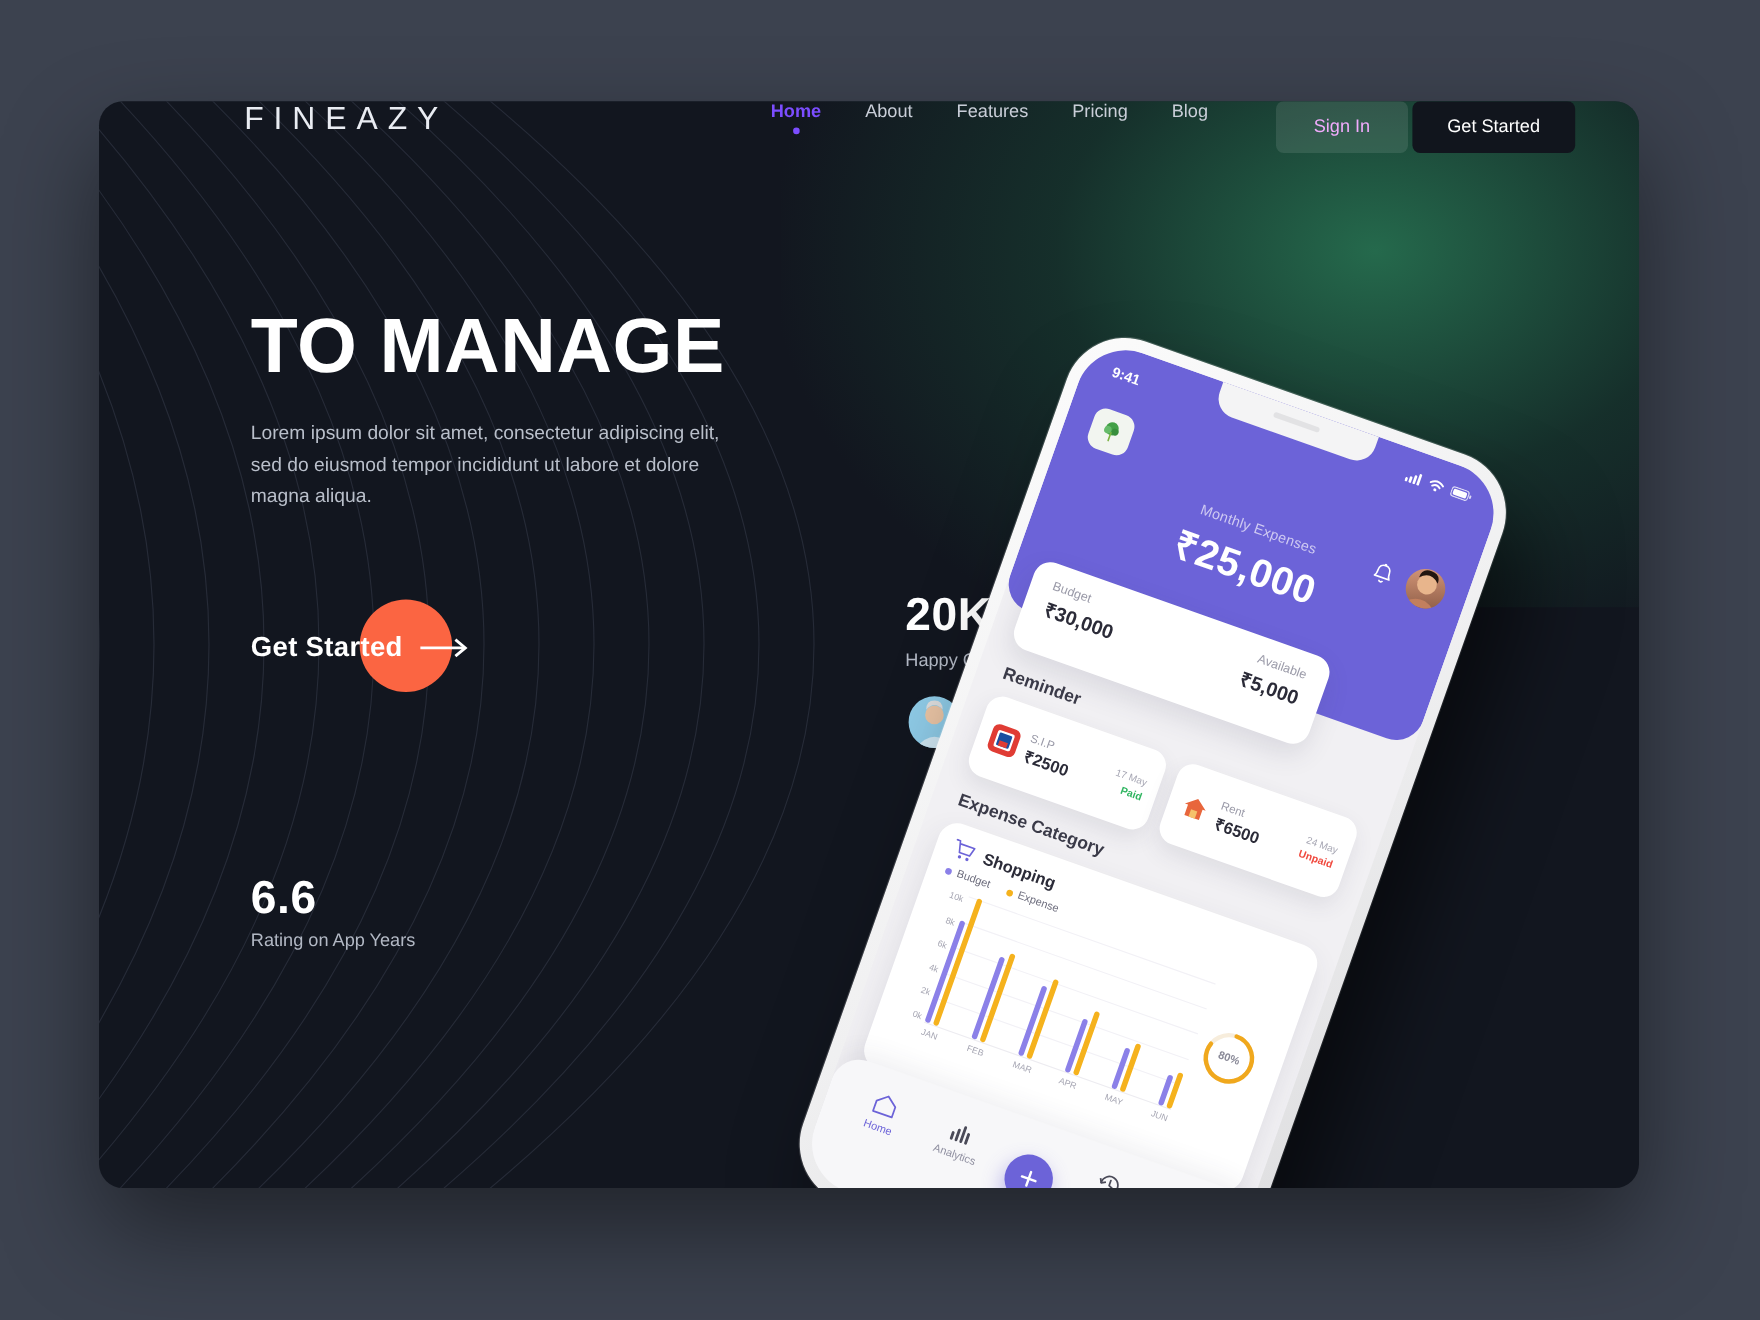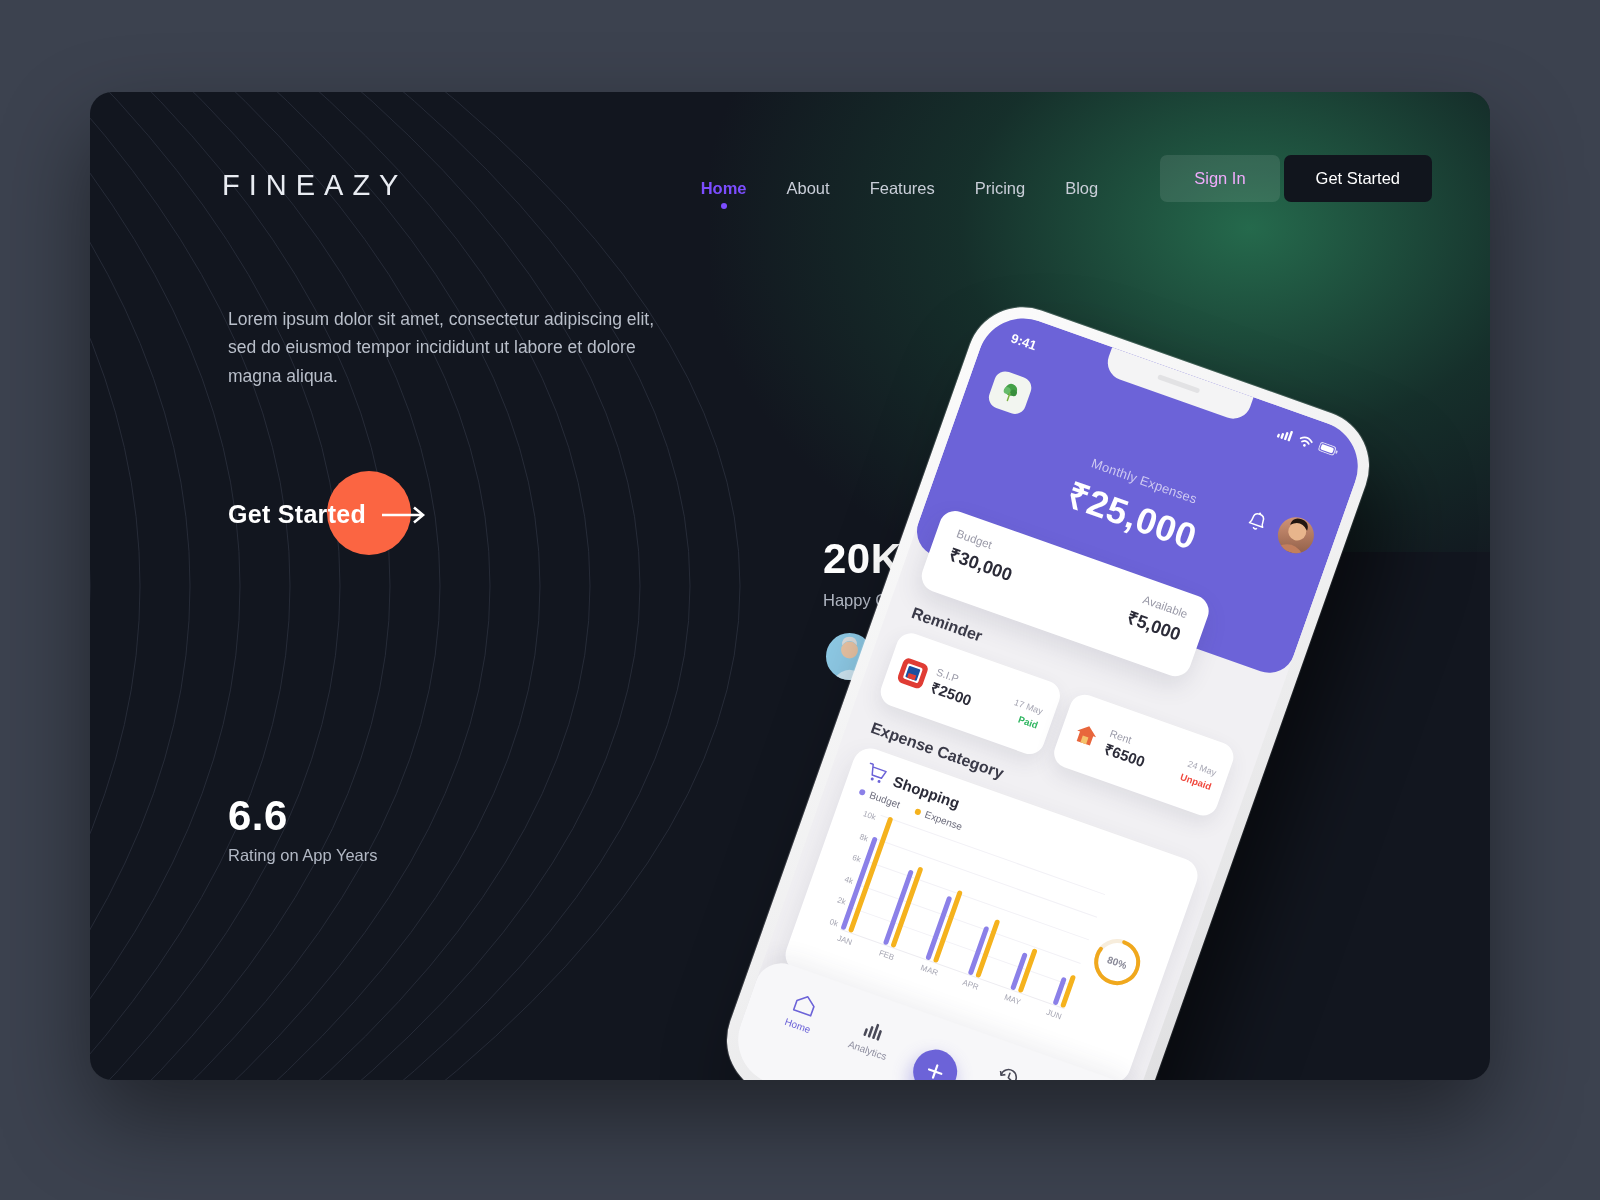--- a/index.html
+++ b/index.html
@@ -20,21 +20,21 @@
   #glow-green{
     position:absolute; right:-120px; top:-260px; width:900px; height:720px;
     background:radial-gradient(ellipse at 60% 55%, rgba(40,120,84,.85) 0%, rgba(26,78,57,.45) 38%, rgba(18,22,31,0) 72%);
     pointer-events:none;
   }
   #arc-pattern{ position:absolute; inset:0; pointer-events:none; opacity:.85; }
 
   
   #navbar{
     position:absolute; left:0; top:0; width:100%; height:110px;
-    display:flex; align-items:flex-end; padding:0 58px 0 40px;
+    display:flex; align-items:flex-start; padding:0 58px 0 40px;
   }
   #logo{
     font-size:29px; letter-spacing:9px; font-weight:300; color:#e9ecf2;
     margin-left:92px; white-space:nowrap;
   }
   #nav-links{ display:flex; align-items:center; gap:40px; margin-left:auto; }
   .nav-link{
     font-size:16.5px; color:#c9ced8; position:relative; cursor:pointer;
     padding-bottom:4px; white-space:nowrap;
   }
@@ -274,20 +274,21 @@
     </div>
 
     <div id="nav-actions">
       <button id="sign-in-btn">Sign In</button>
       <button id="get-started-nav-btn">Get Started</button>
     </div>
   </div>
 
   <div id="hero-left">
     <h1 id="headline">
+      <div>TO MANAGE</div>
     </h1>
     <p id="subtext">Lorem ipsum dolor sit amet, consectetur adipiscing elit, sed do eiusmod tempor incididunt ut labore et dolore magna aliqua.</p>
 
     <div id="cta">
       <div id="cta-circle"></div>
       <span id="cta-label">Get Started</span>
       <svg id="cta-arrow" width="46" height="18" viewBox="0 0 46 18">
         <line x1="0" y1="9" x2="40" y2="9" stroke="#fff" stroke-width="2.6"></line>
         <polyline points="32,1.5 41,9 32,16.5" fill="none" stroke="#fff" stroke-width="2.6"></polyline>
       </svg>

